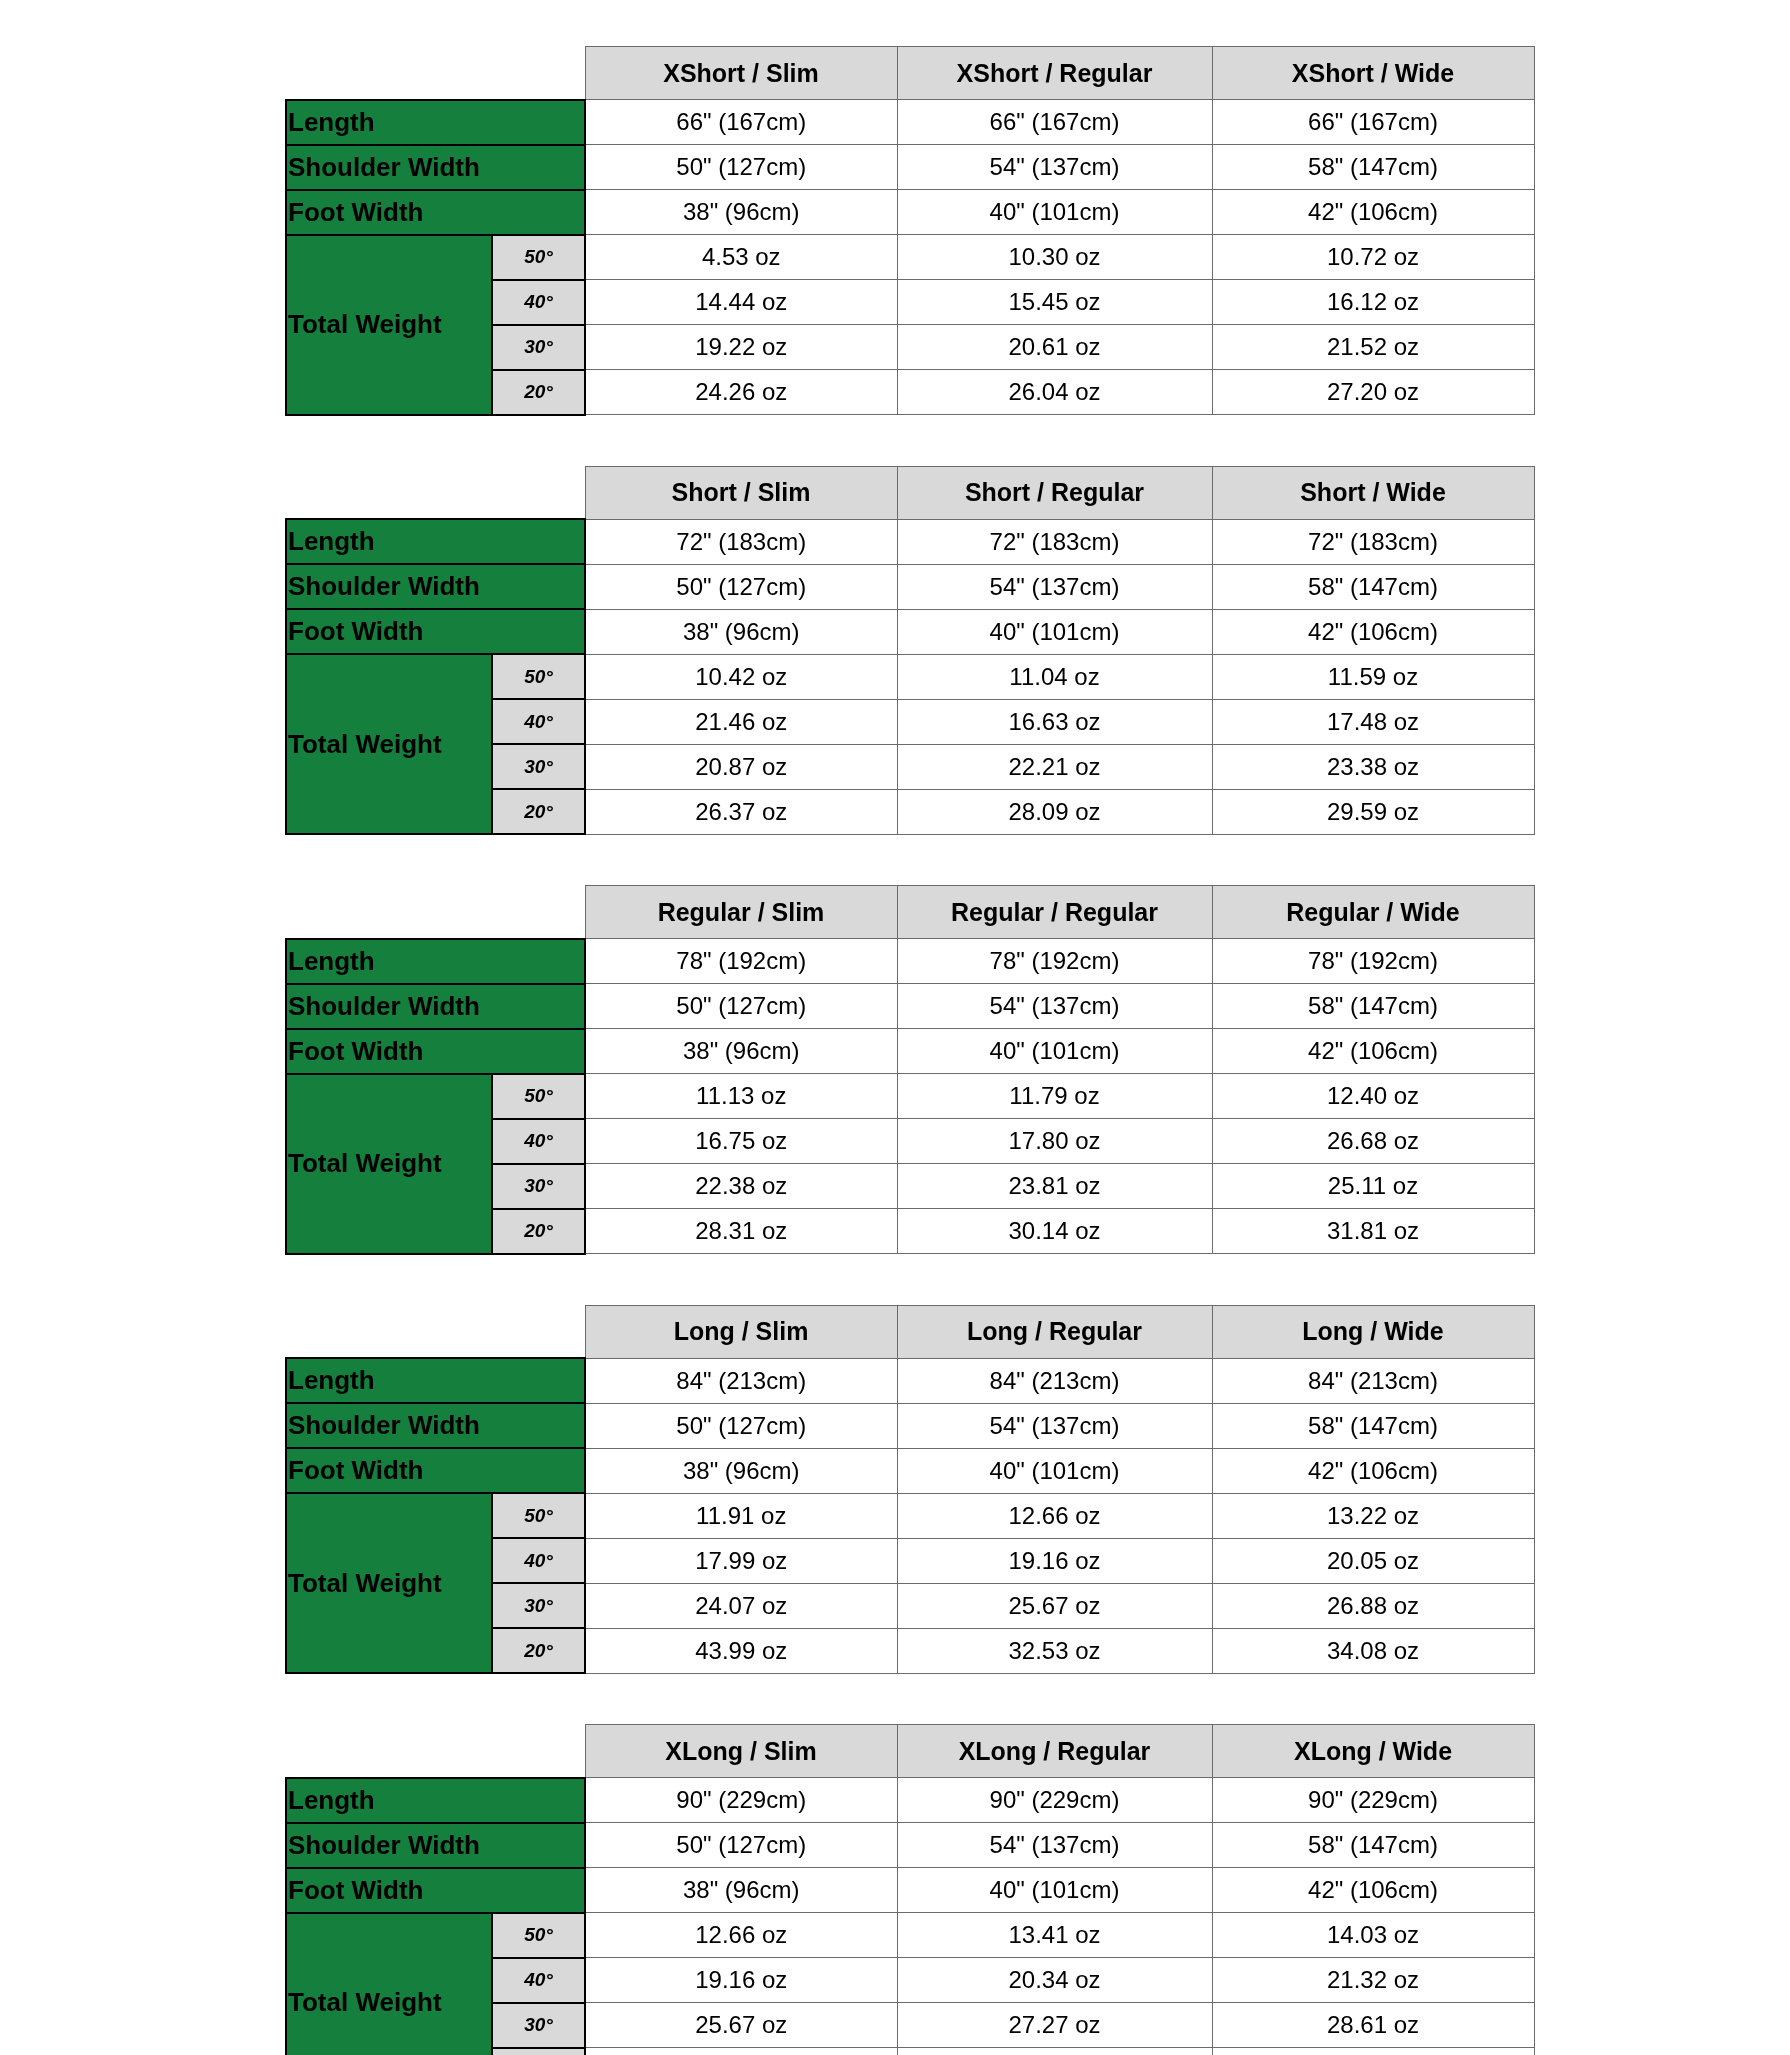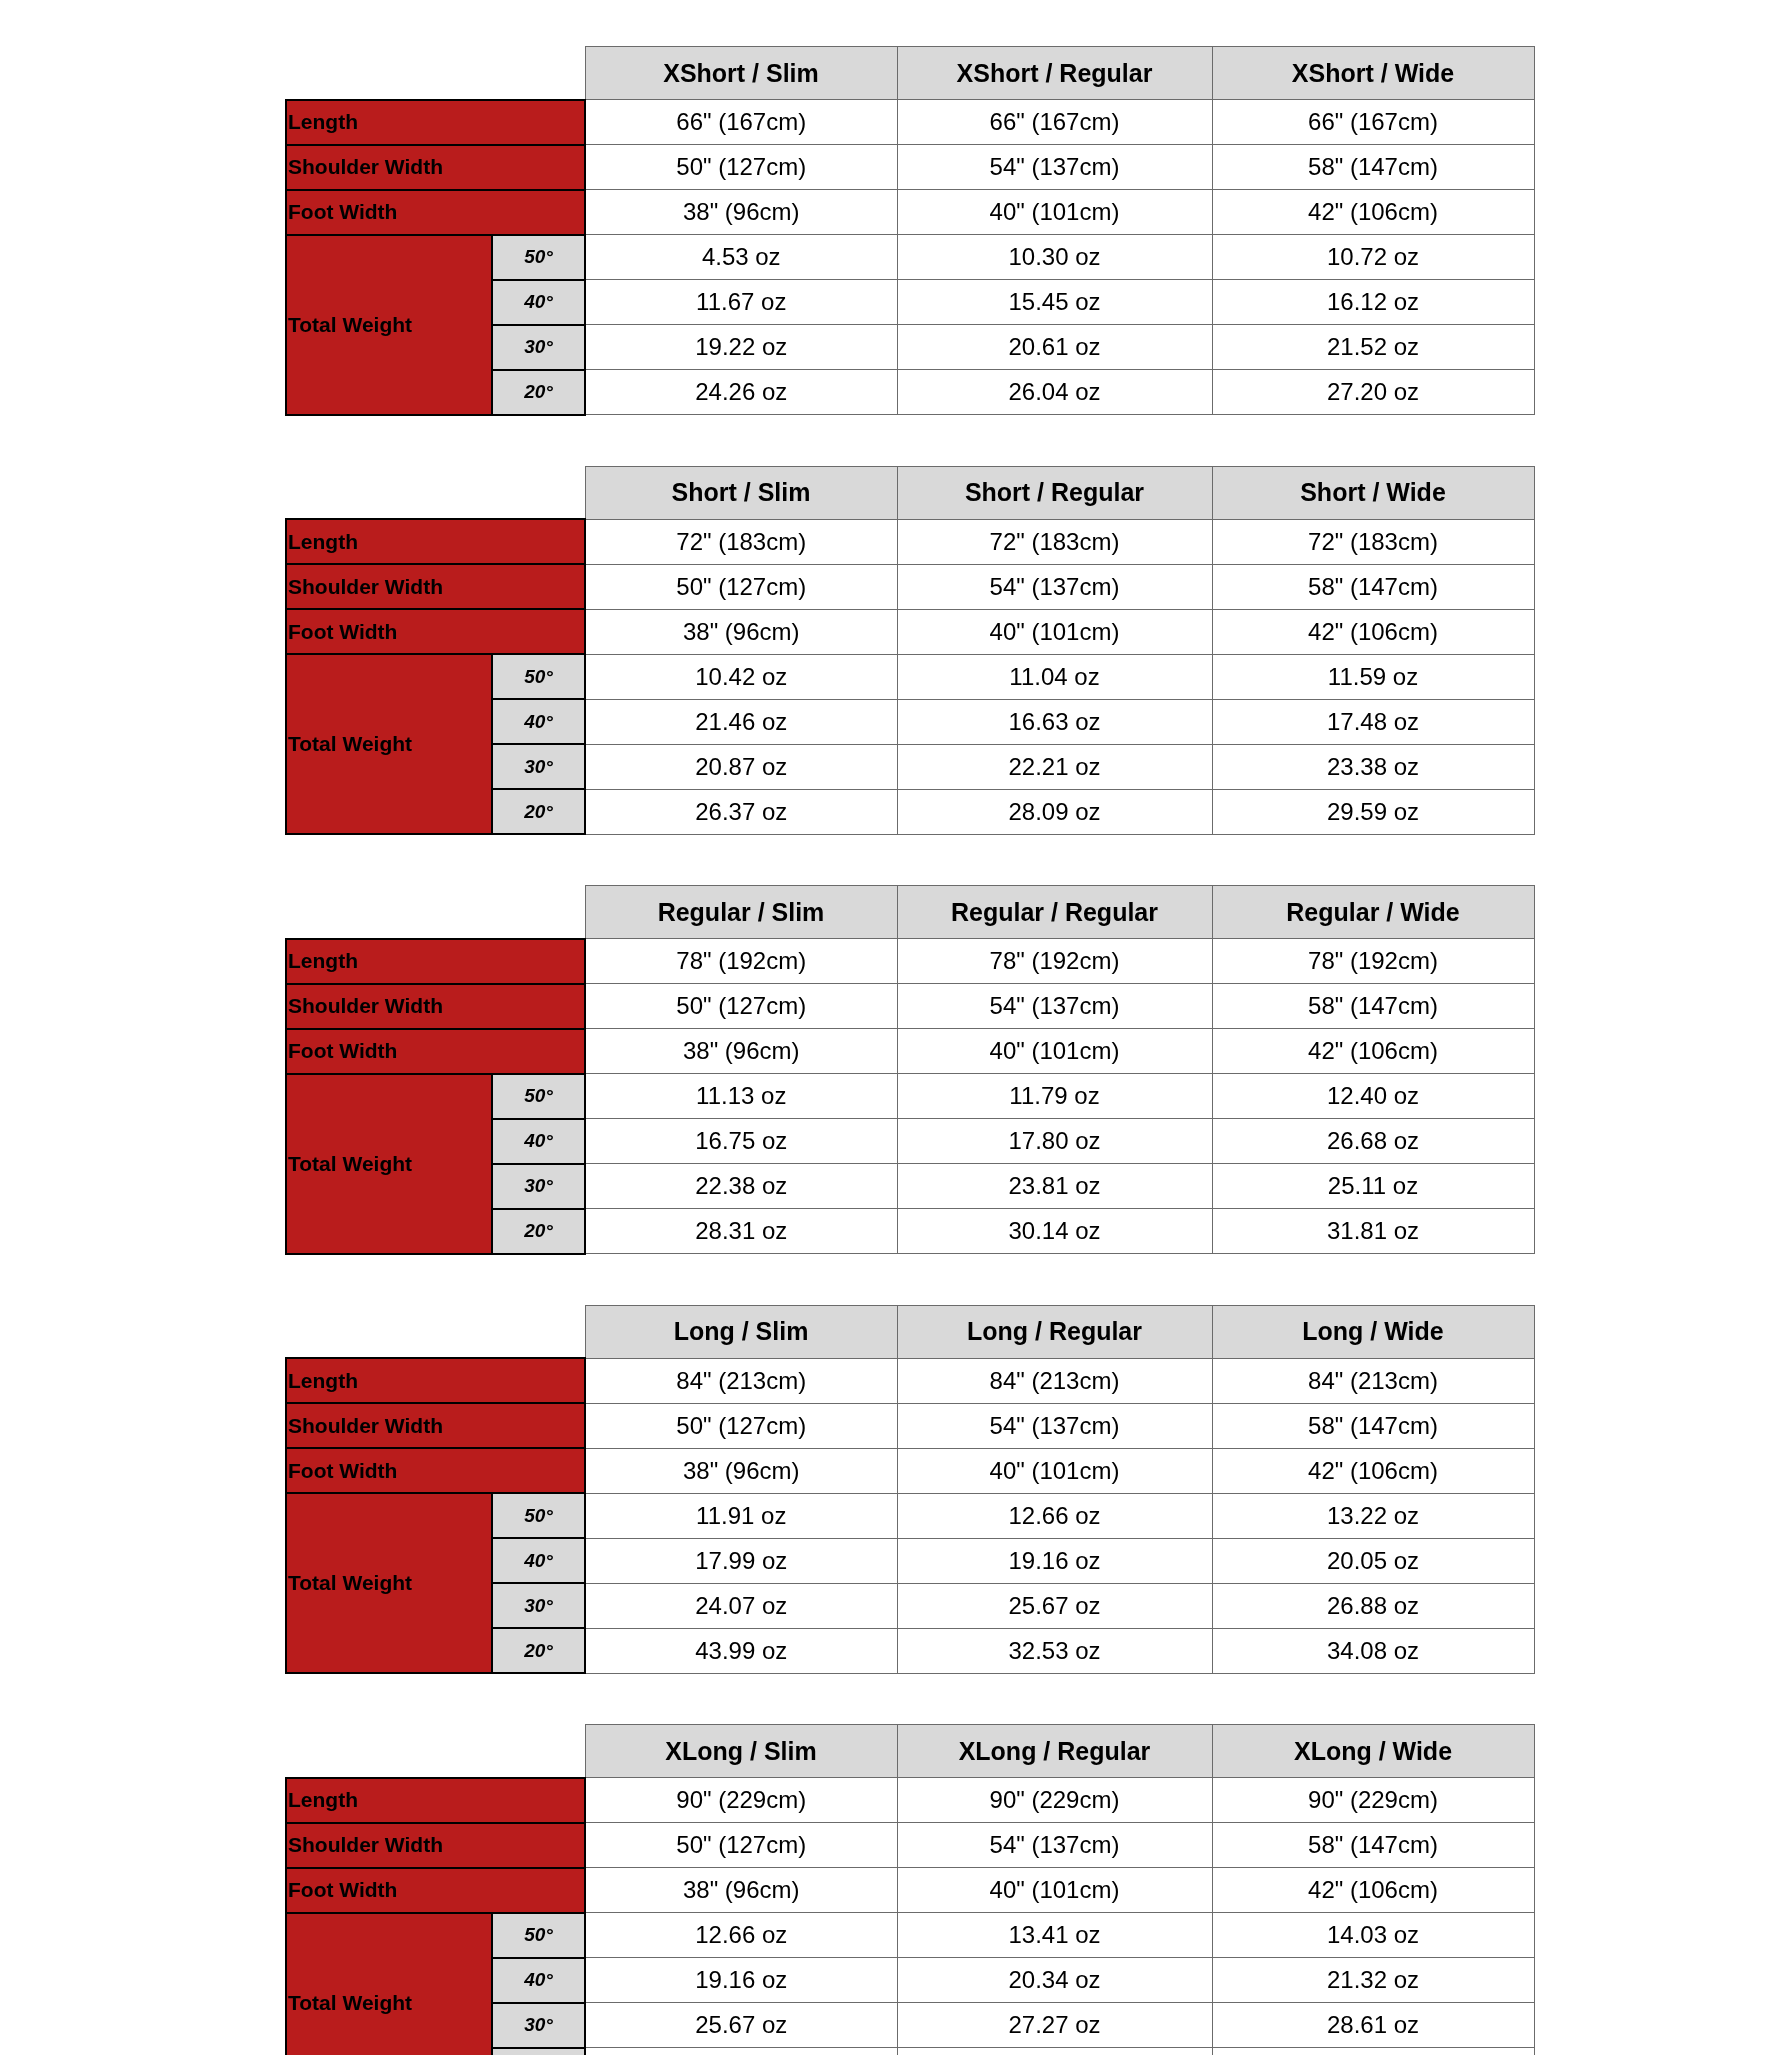--- a/index.html
+++ b/index.html
@@ -33,24 +33,24 @@
     background: #ffffff;
   }
   td.head {
     background: #d9d9d9;
     border: 1.4px solid #6b6b6b;
     font-weight: bold;
     font-size: 25px;
     text-align: center;
   }
   td.label {
-    background: #b91c1c;
+    background: #15803d;
     border: 2.1px solid #000000;
     font-weight: bold;
-    font-size: 21px;
+    font-size: 26px;
     text-align: left;
   }
   td.deg {
     background: #d9d9d9;
     border: 2.1px solid #000000;
     font-weight: bold;
     font-style: italic;
     font-size: 19px;
     text-align: center;
   }
@@ -101,21 +101,21 @@
     </tr>
     <tr>
       <td class="label" rowspan="4">Total Weight</td>
       <td class="deg">50°</td>
       <td class="val">4.53 oz</td>
       <td class="val">10.30 oz</td>
       <td class="val">10.72 oz</td>
     </tr>
     <tr>
       <td class="deg">40°</td>
-      <td class="val">11.67 oz</td>
+      <td class="val">14.44 oz</td>
       <td class="val">15.45 oz</td>
       <td class="val">16.12 oz</td>
     </tr>
     <tr>
       <td class="deg">30°</td>
       <td class="val">19.22 oz</td>
       <td class="val">20.61 oz</td>
       <td class="val">21.52 oz</td>
     </tr>
     <tr>

